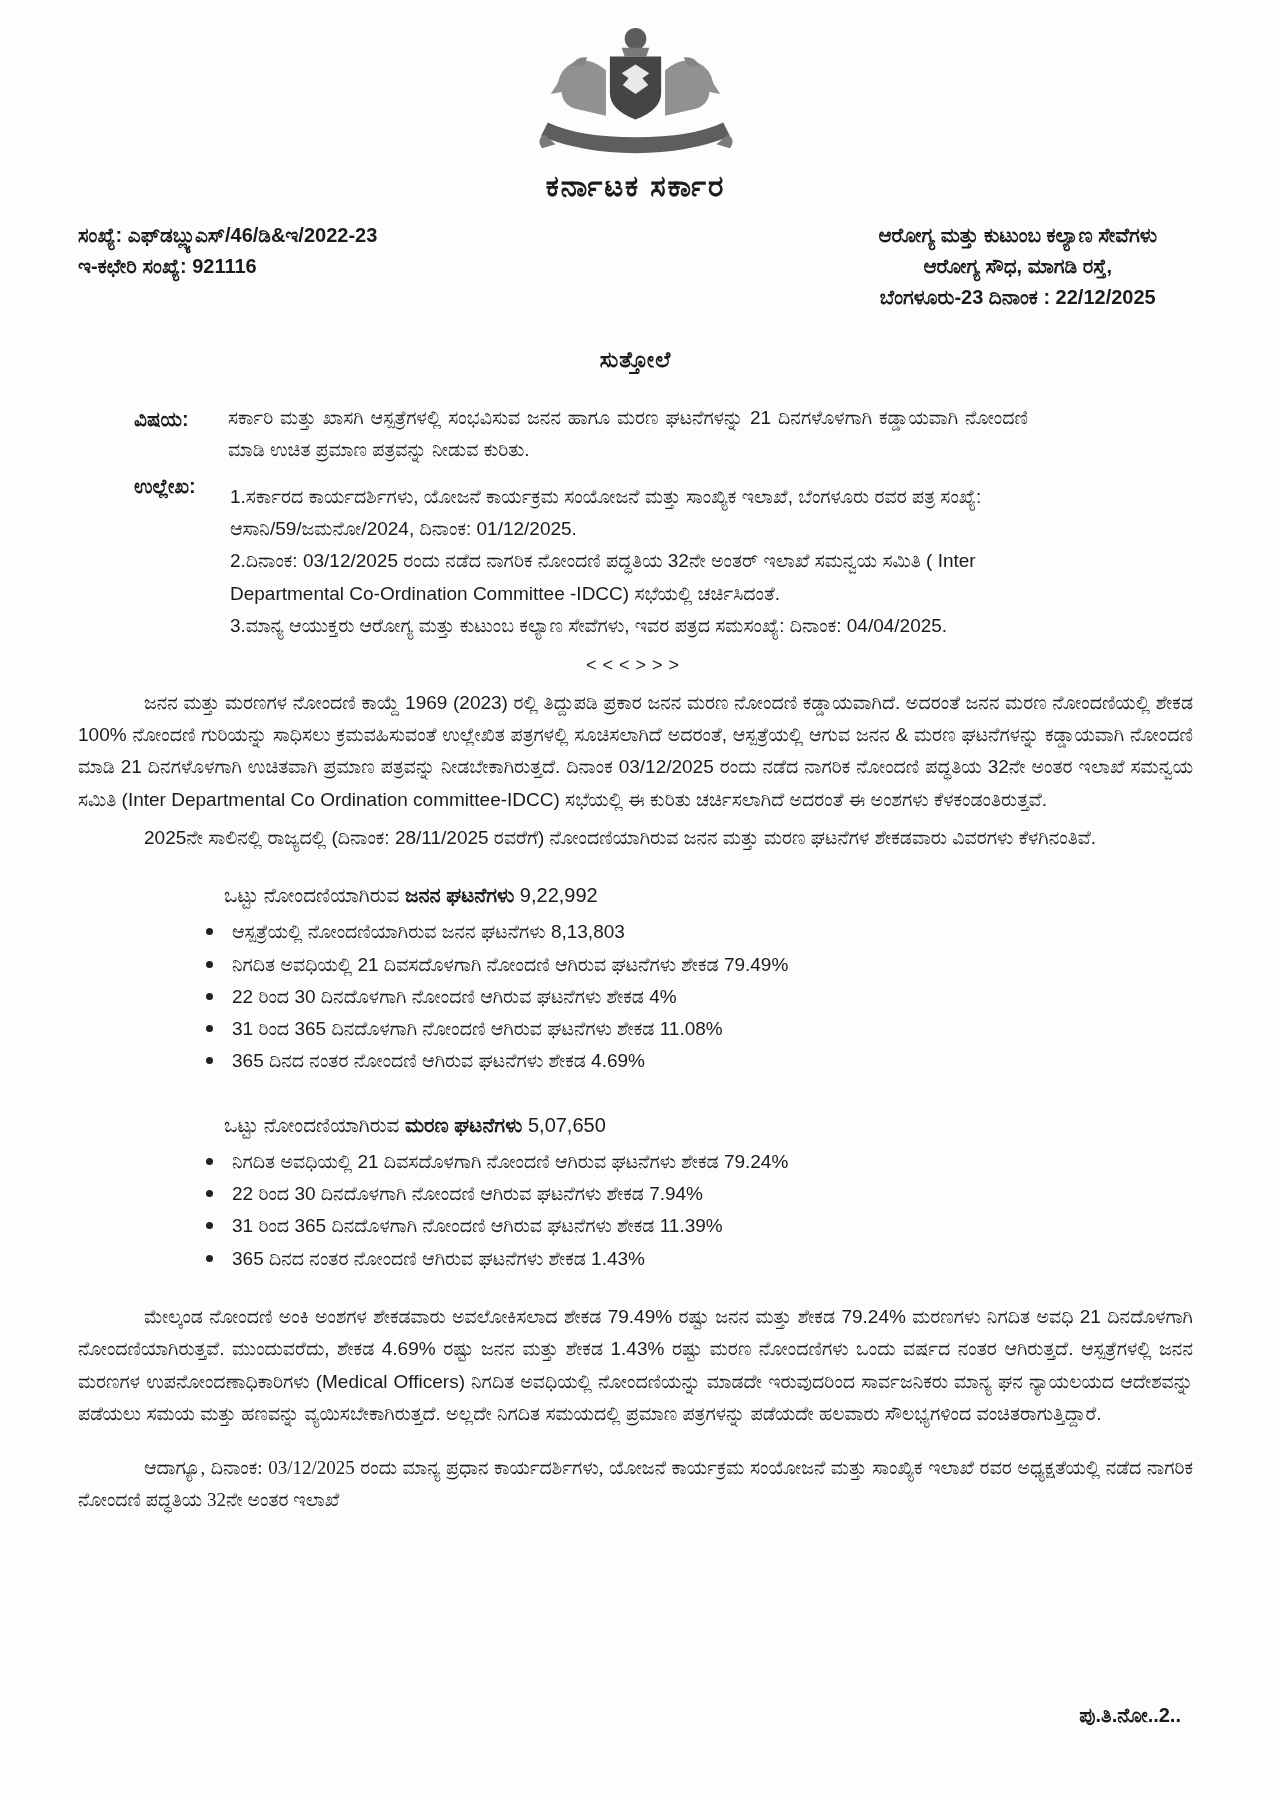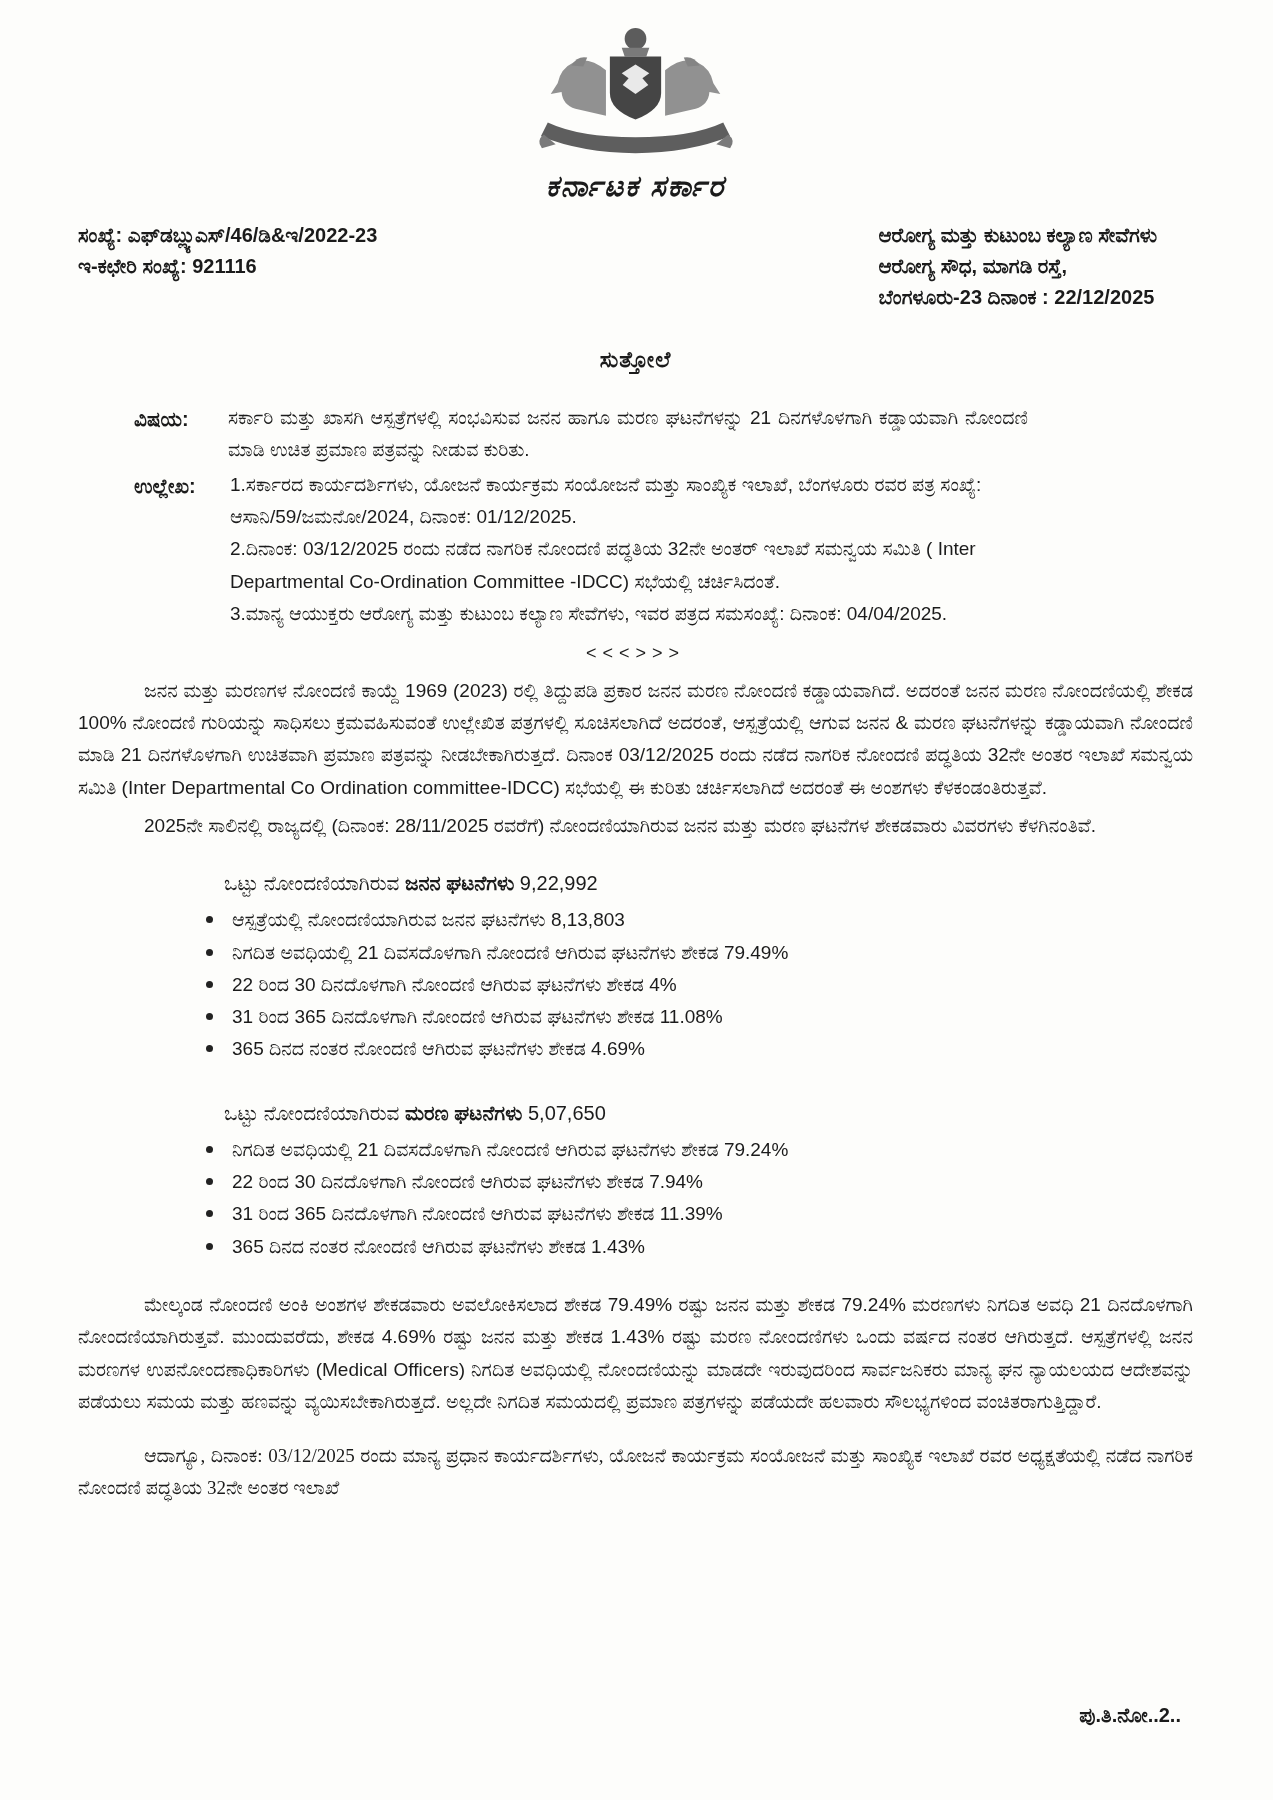--- a/index.html
+++ b/index.html
@@ -8,31 +8,31 @@
     width: 1273px; height: 1800px; margin: 0 auto;
     background: #fdfdfb; color: #1b1b1b;
     font-family: "Liberation Sans", "DejaVu Sans", sans-serif;
     position: relative; overflow: hidden;
     padding: 24px 80px 0 78px;
     font-size: 19px; line-height: 1.7;
   }
   .emblem-wrap { text-align: center; height: 142px; }
   .doc-title {
     text-align: center; font-size: 29px; font-weight: bold;
-    letter-spacing: 2px; margin-top: 2px; line-height: 1.3; font-style: italic;
+    letter-spacing: 2px; margin-top: 2px; line-height: 1.3;
   }
   .meta { display: flex; justify-content: space-between; margin-top: 14px; font-weight: bold; font-size: 20px; }
   .meta-left { text-align: left; line-height: 1.55; }
-  .meta-right { text-align: left; line-height: 1.55; margin-right: 36px; }
+  .meta-right { text-align: center; line-height: 1.55; margin-right: 36px; }
   .circular-heading { text-align: center; font-size: 22px; font-weight: bold; margin-top: 28px; letter-spacing: 1px; }
   .subject-row, .ref-row { display: flex; margin-top: 24px; margin-left: 56px; }
   .ref-row { margin-top: 2px; }
   .lbl { font-weight: bold; width: 94px; flex: 0 0 94px; font-size: 20px; }
   .subject-text { max-width: 800px; text-align: justify; }
-  .ref-items { max-width: 810px; }
+  .ref-items { max-width: 810px; margin-top: 12px; }
   .ref-item { text-align: left; padding-left: 2px; }
   .separator { text-align: center; letter-spacing: 6px; margin-top: 8px; font-size: 18px; }
   .para { margin-top: 6px; text-align: justify; text-indent: 66px; }
   .total-line { margin: 24px 0 4px 146px; font-size: 20px; }
   .total-line .b { font-weight: bold; text-align: center; }
   ul.stats { list-style: none; margin: 4px 0 0 120px; }
   ul.stats li { position: relative; padding-left: 34px; max-width: 900px; }
   ul.stats li::before {
     content: ""; position: absolute; left: 8px; top: 12px;
     width: 7px; height: 7px; border-radius: 50%; background: #222;

